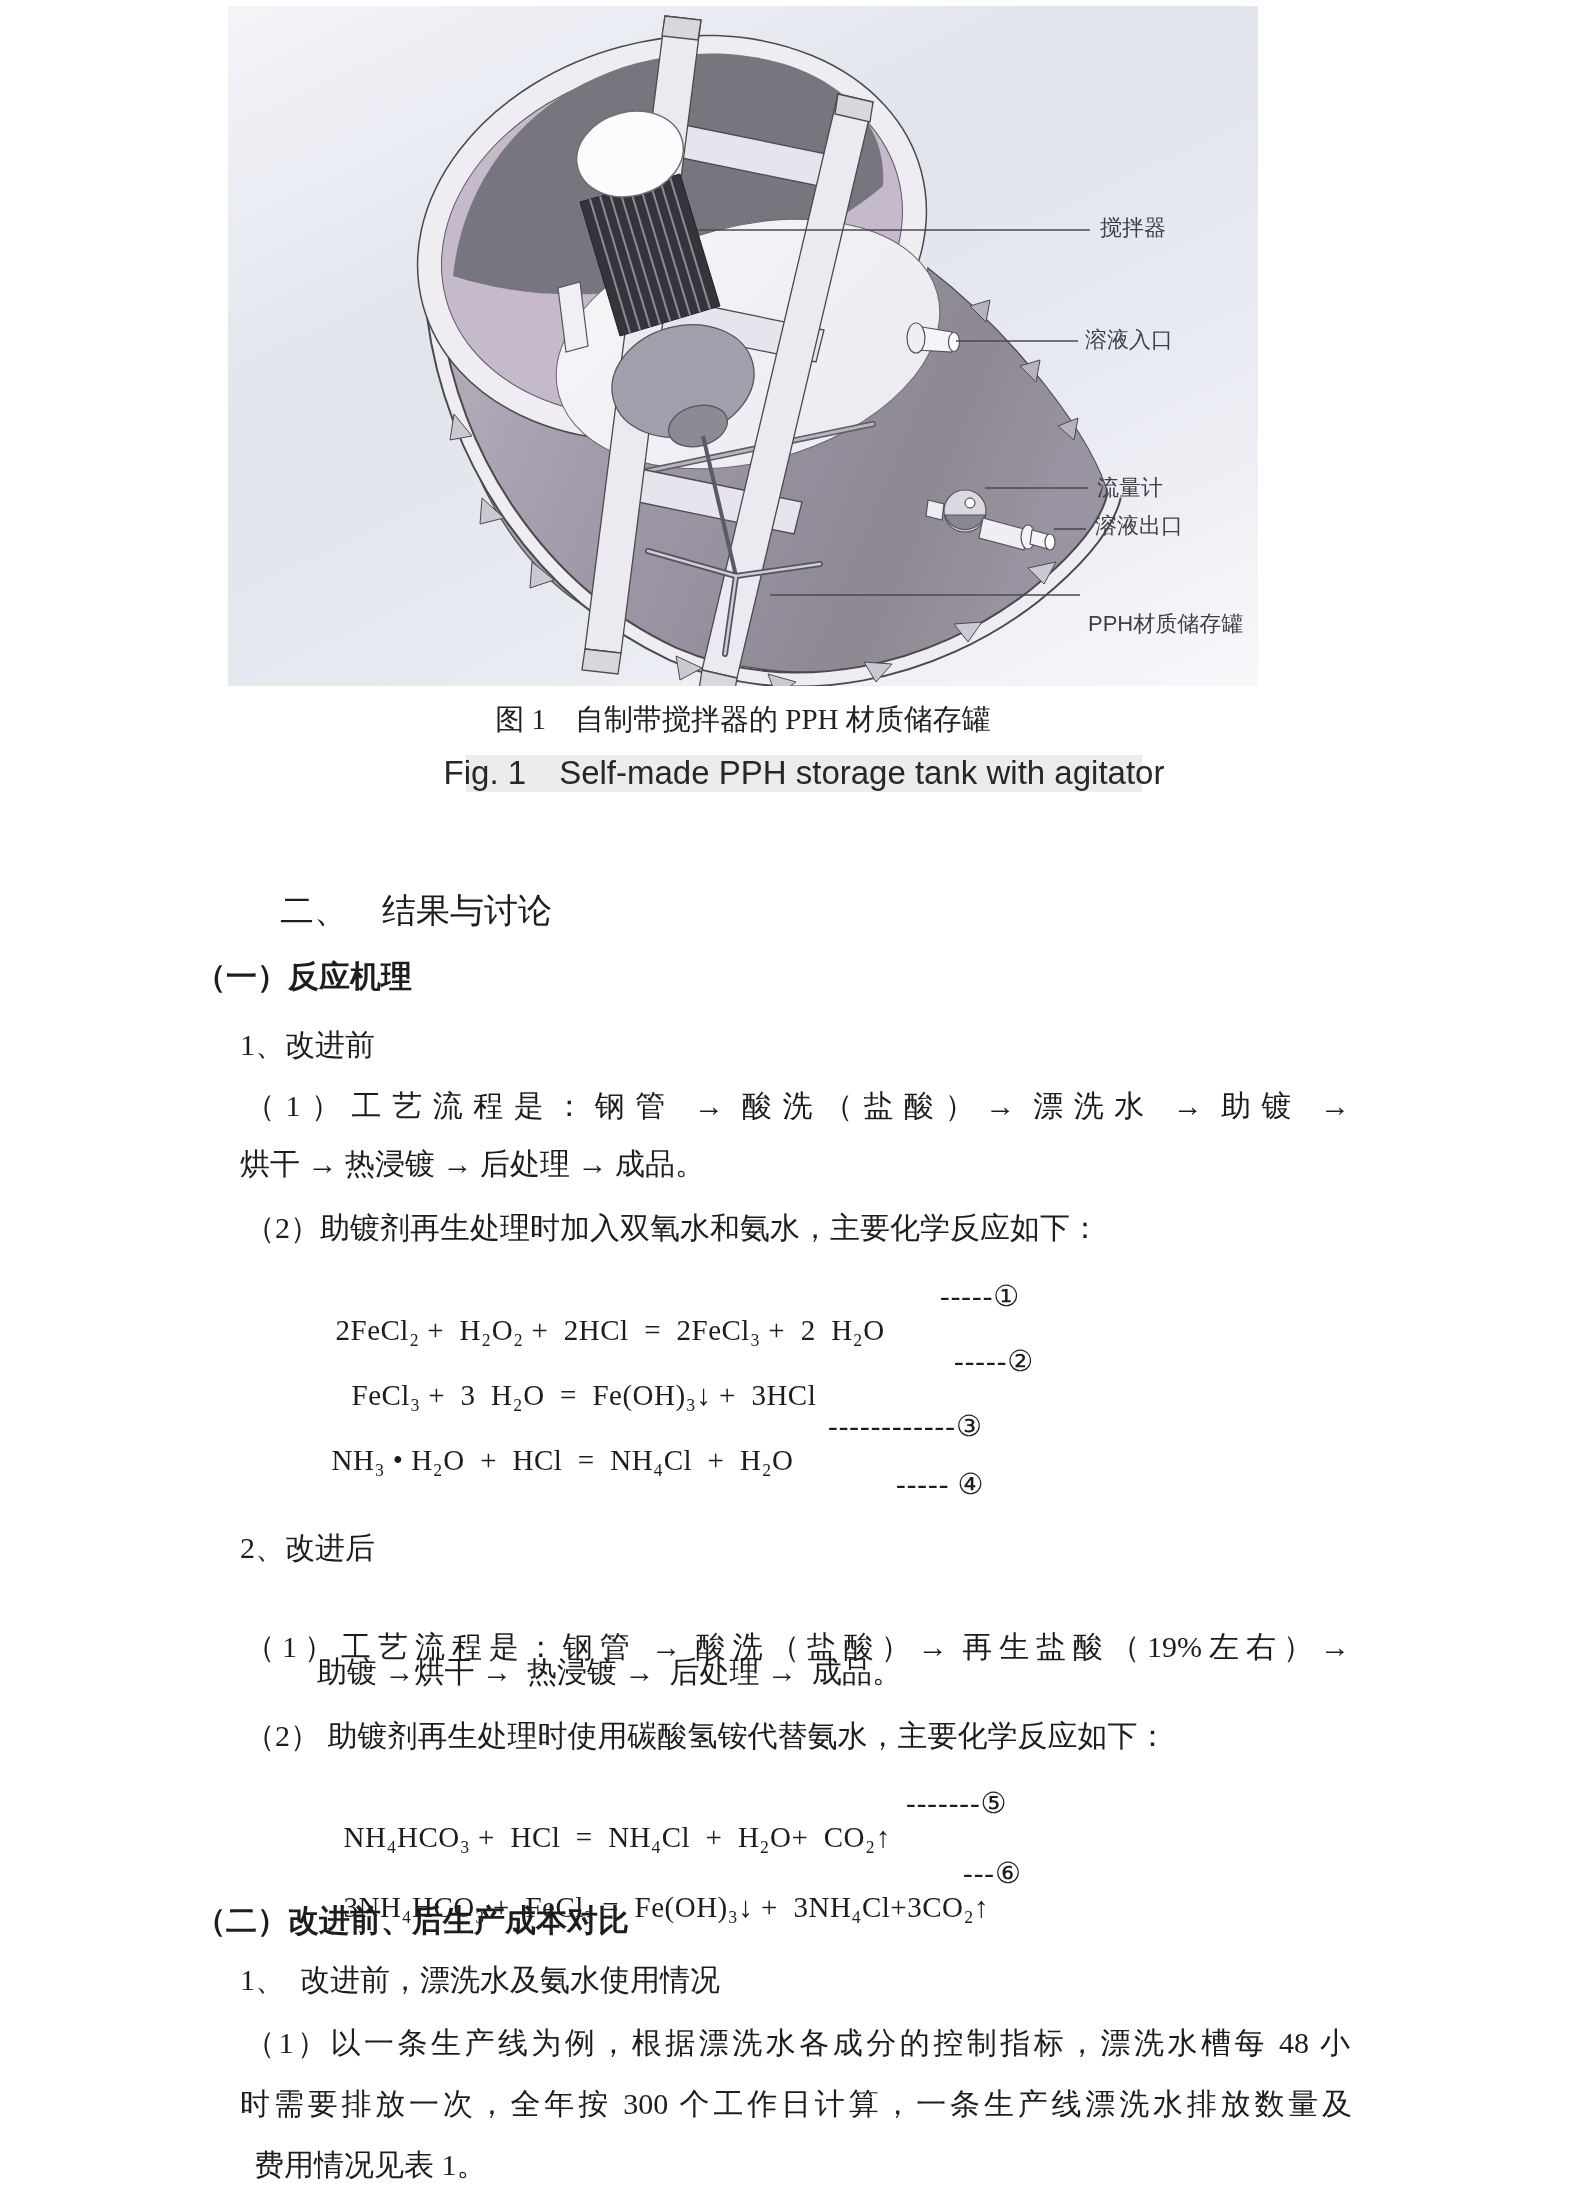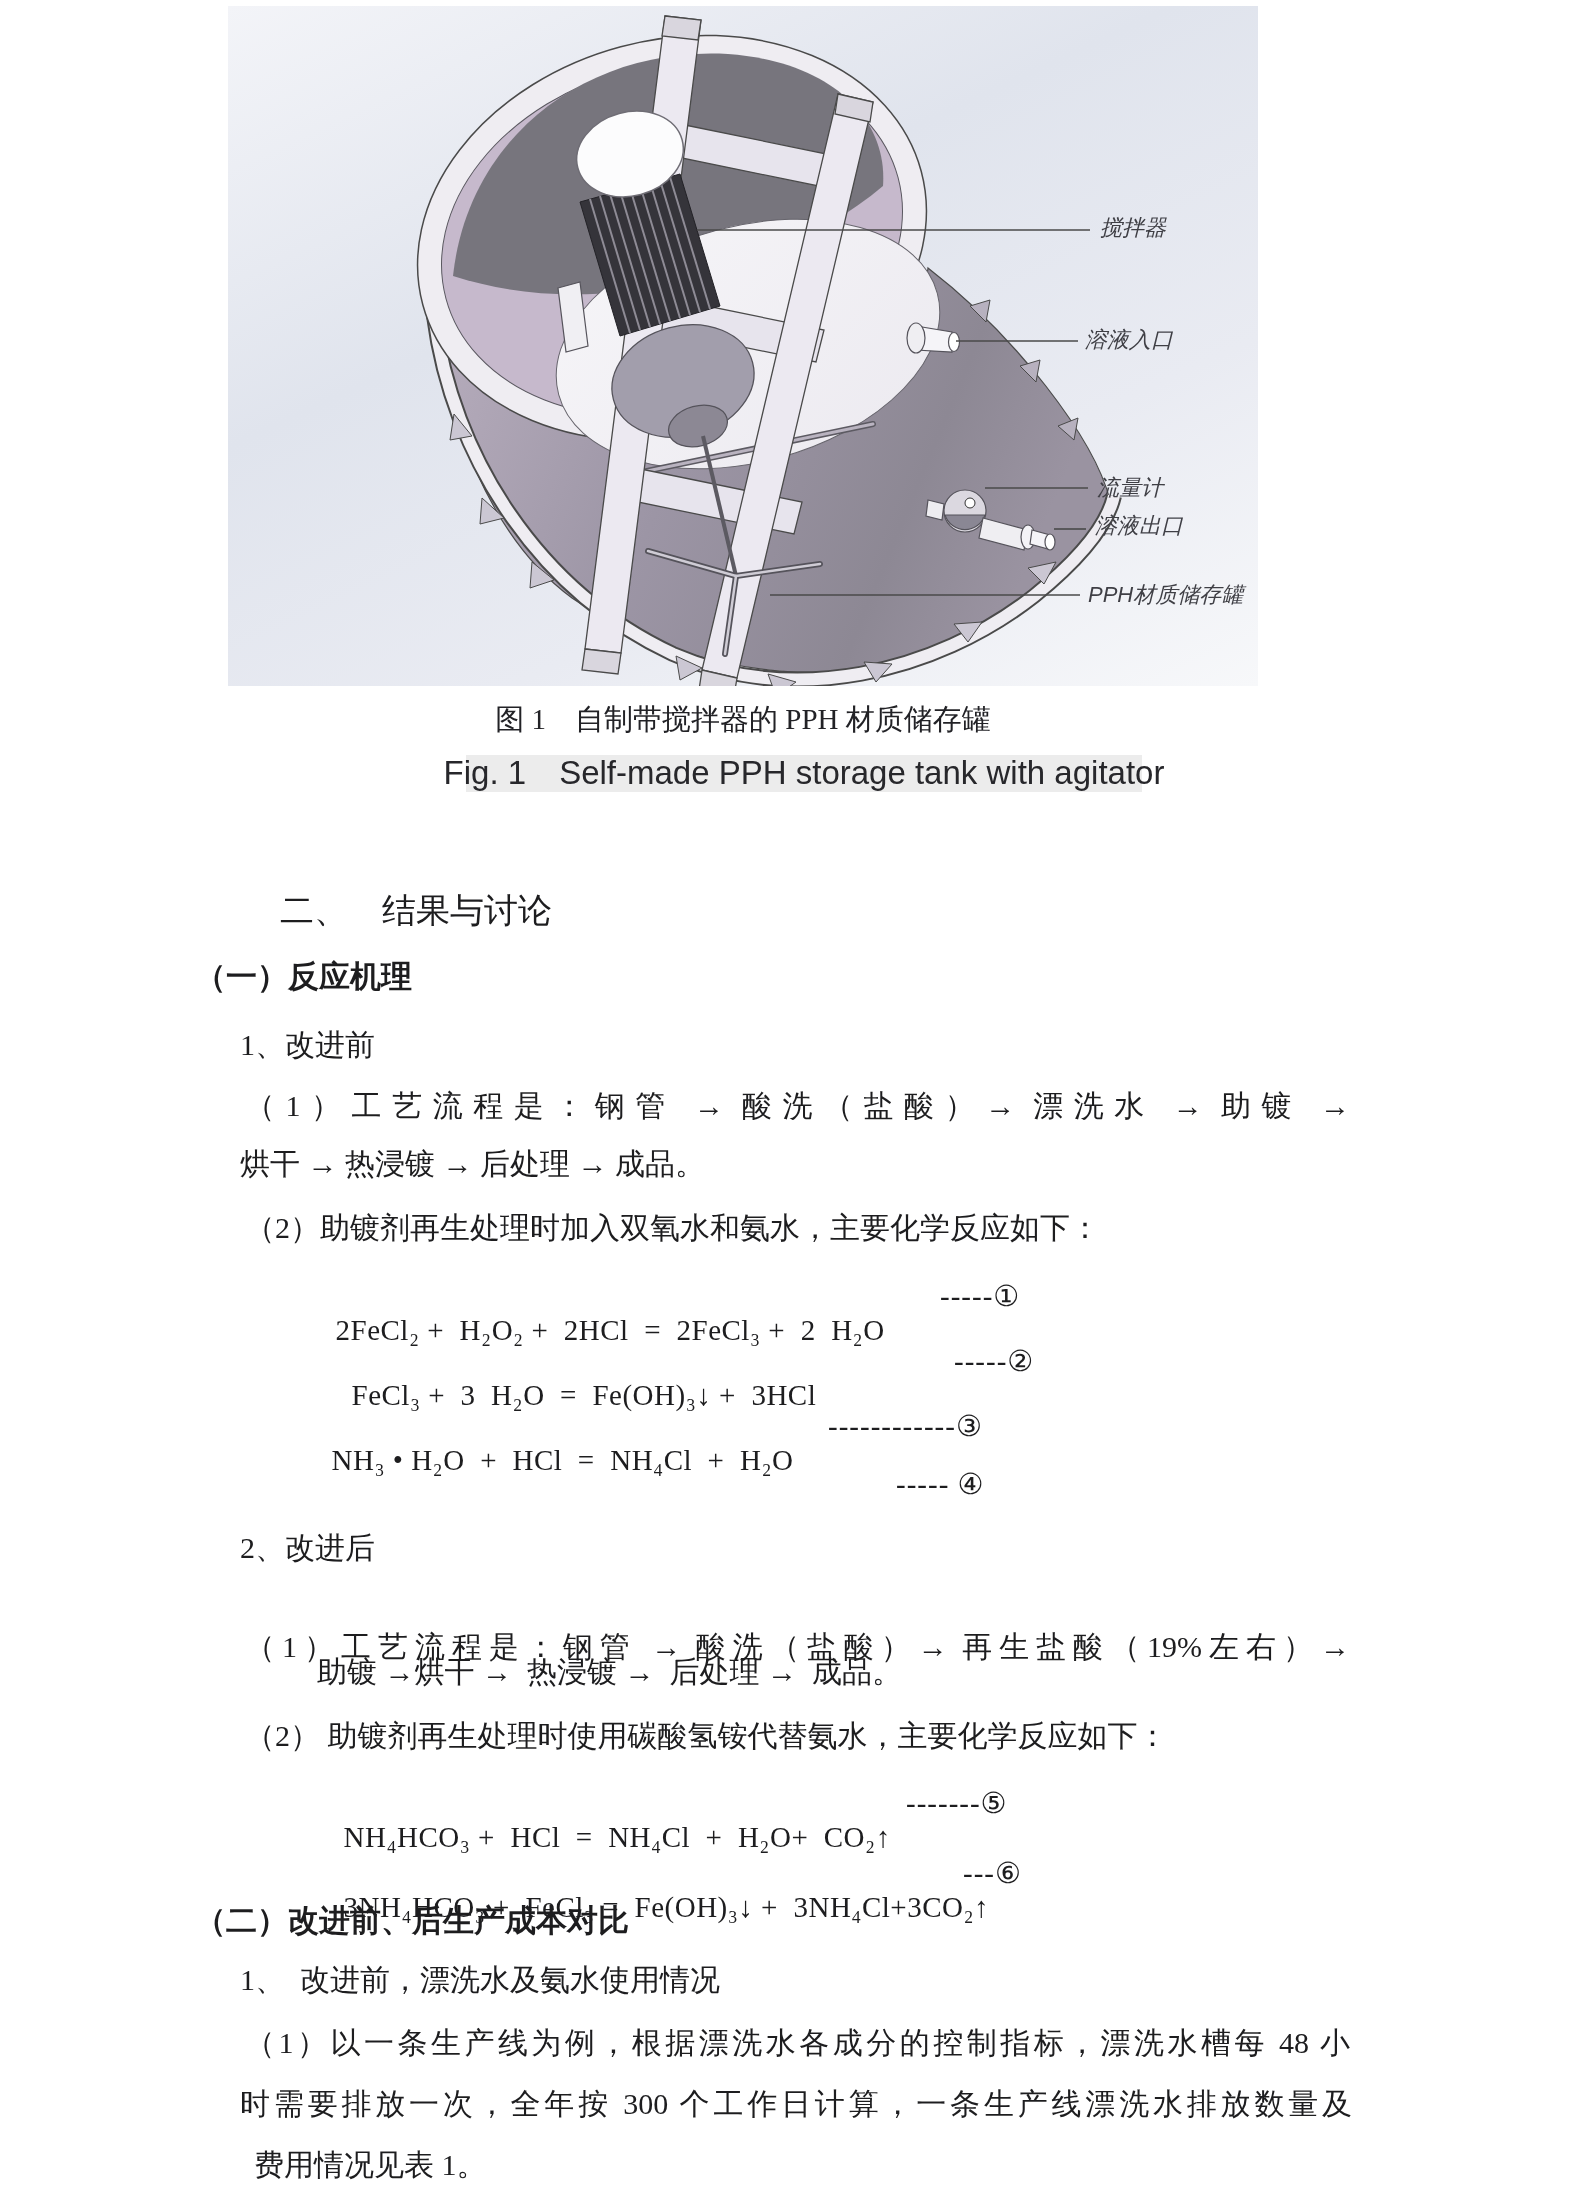--- a/index.html
+++ b/index.html
@@ -17,21 +17,21 @@
   .h3{font-size:31px;font-weight:bold;}
   .eq{font-size:29px;letter-spacing:.5px;}
   .eq .tail{position:absolute;top:0;letter-spacing:1px;}
   
   .fig{
     position:absolute;left:228px;top:6px;width:1030px;height:680px;
     background:linear-gradient(155deg,#f3f4f8 0%,#e0e4ed 38%,#e9ebf2 70%,#f7f8fa 100%);
   }
   .fig-label{
     position:absolute;font-size:22px;line-height:24px;color:#3f3f45;
-    font-family:"Liberation Sans","DejaVu Sans",sans-serif;white-space:pre;font-style:italic;
+    font-family:"Liberation Sans","DejaVu Sans",sans-serif;white-space:pre;
   }
   .cap-zh{
     position:absolute;left:228px;top:700px;width:1030px;text-align:center;
     font-size:29px;color:#222226;white-space:pre;
   }
   .cap-en-box{
     position:absolute;left:466px;top:755px;width:676px;height:37px;
     background:#ececec;display:flex;align-items:center;justify-content:center;
   }
   .cap-en{
@@ -165,21 +165,21 @@
       <line x1="757" y1="482" x2="860" y2="482"></line>
       <line x1="826" y1="523" x2="858" y2="523"></line>
       <line x1="542" y1="589" x2="852" y2="589"></line>
     </g>
   </svg>
 
   <div class="fig-label" style="left:872px;top:210px;">搅拌器</div>
   <div class="fig-label" style="left:857px;top:322px;">溶液入口</div>
   <div class="fig-label" style="left:869px;top:470px;">流量计</div>
   <div class="fig-label" style="left:867px;top:508px;">溶液出口</div>
-  <div class="fig-label" style="left:860px;top:577px;">PPH材质储存罐</div>
+  <div class="fig-label" style="left:860px;top:606px;">PPH材质储存罐</div>
 </div>
 
 <div class="cap-zh">图 1　自制带搅拌器的 PPH 材质储存罐</div>
 <div class="cap-en-box">
   <span class="cap-en">Fig. 1　Self-made PPH storage tank with agitator</span>
 </div>
 
 <div class="line h2" style="left:240px;top:891px;">二、　结果与讨论</div>
 <div class="line h3" style="left:195px;top:959px;">（一）反应机理</div>
 <div class="line" style="left:240px;top:1027px;">1、改进前</div>

